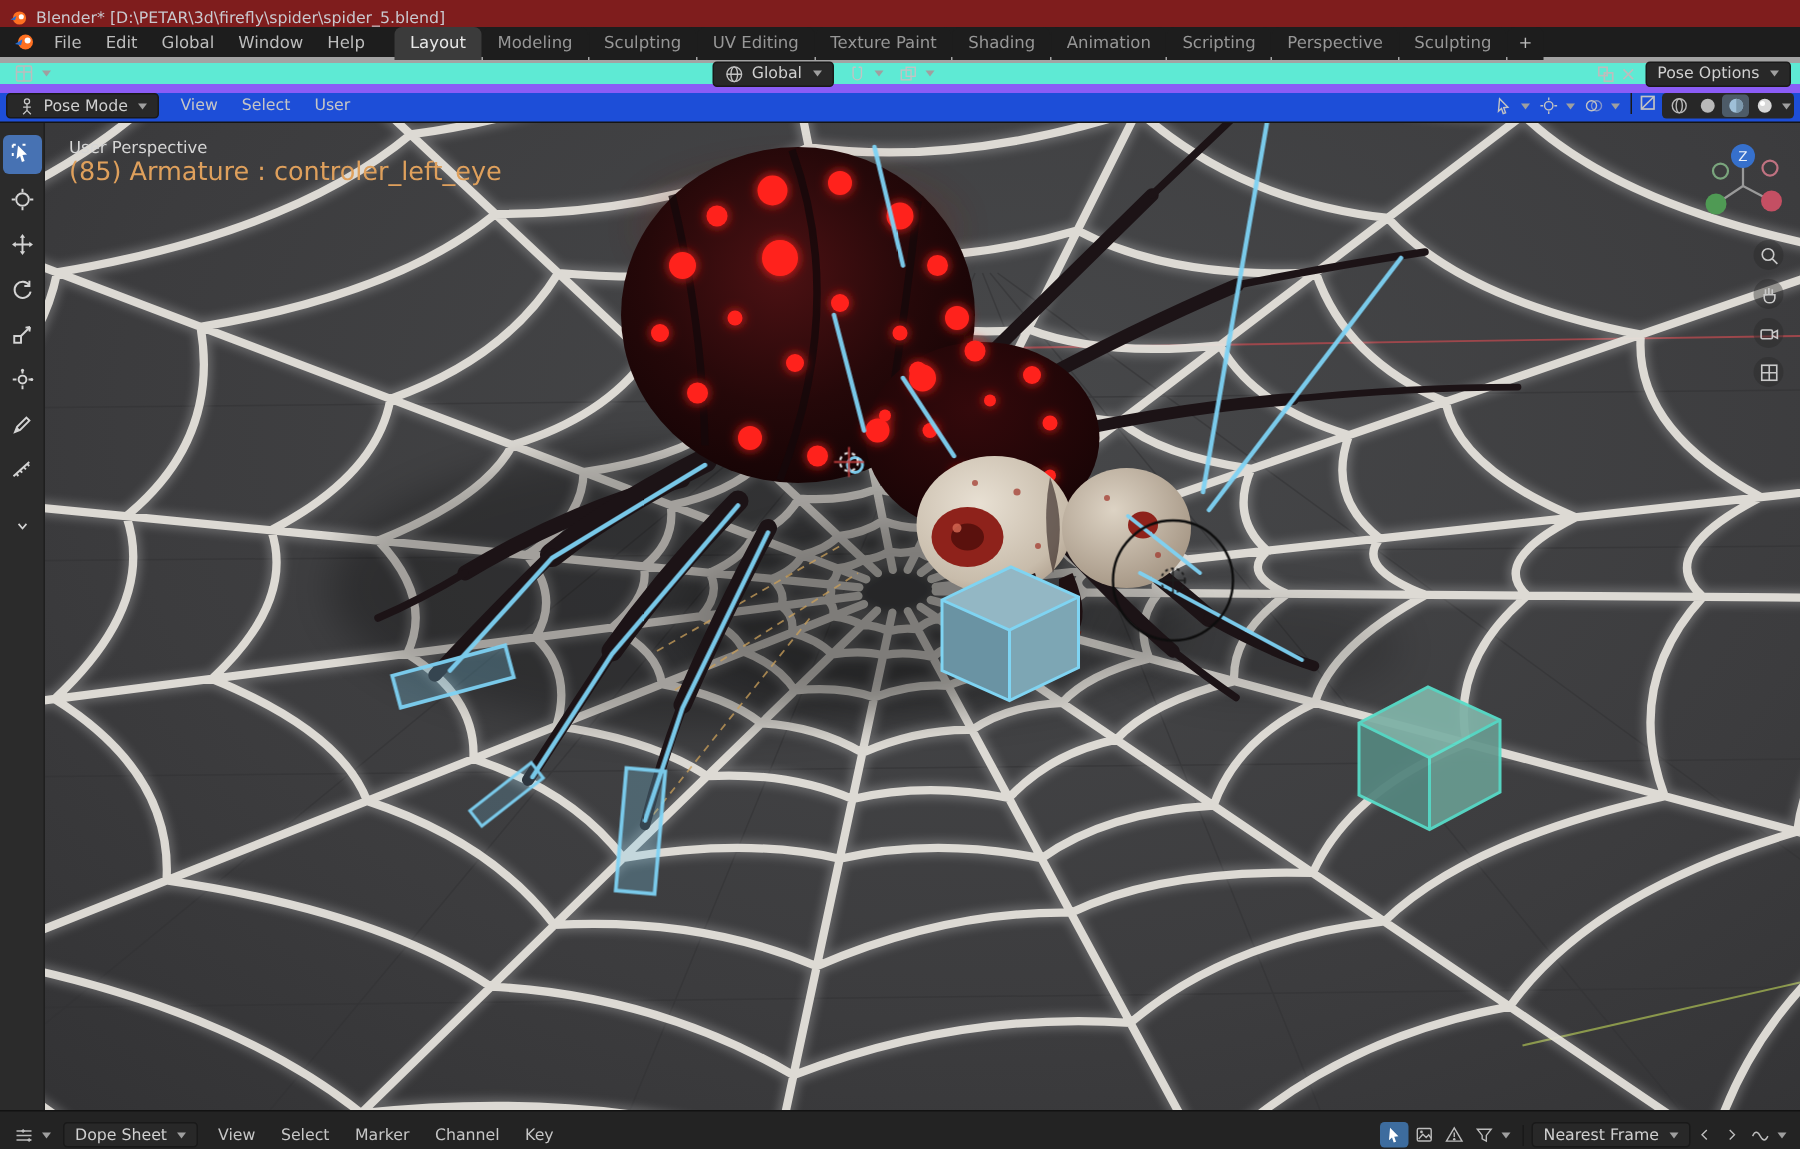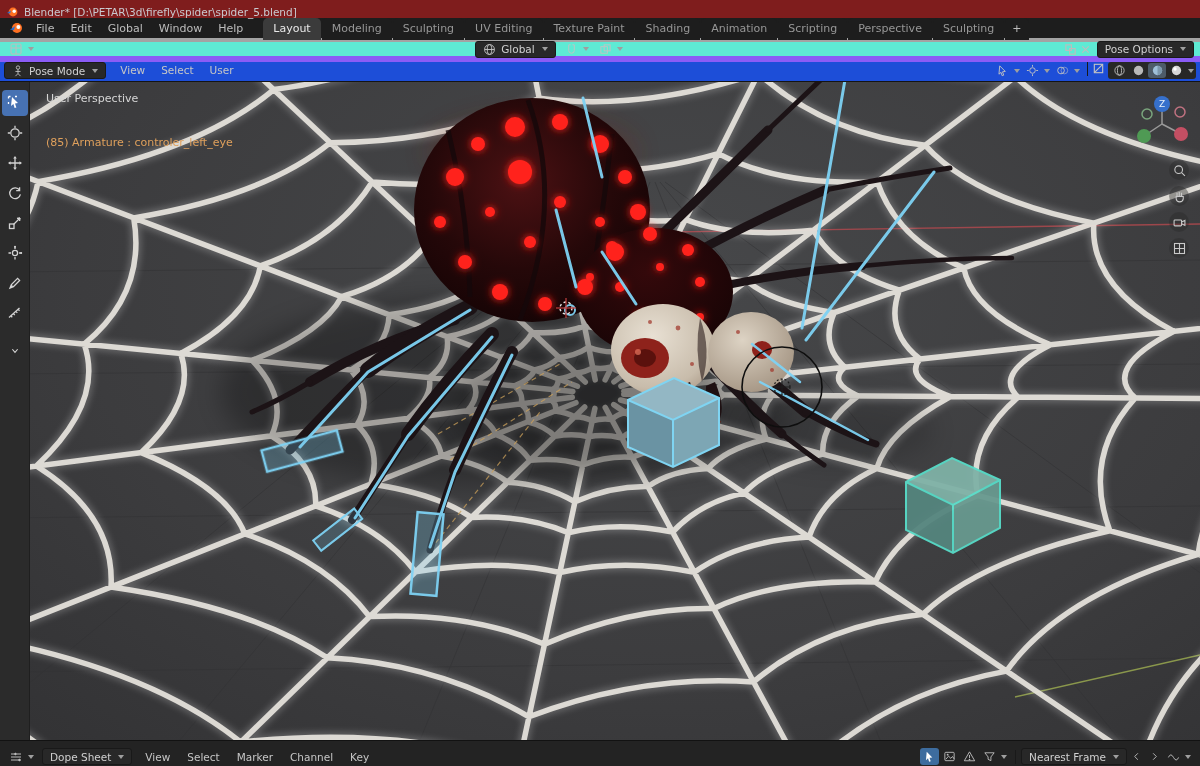--- a/index.html
+++ b/index.html
@@ -18,21 +18,21 @@
   .dropdown{display:flex;align-items:center;gap:5px;background:#282828;border:1px solid #191919;border-radius:3px;padding:1px 7px;height:17px;color:#d0d0d0;}
   .iconbtn{display:flex;align-items:center;gap:3px;padding:1px 3px;border-radius:3px;height:17px;}
   .iconbtn.activeblue{background:#3d6c9e;}
   .caret{width:0;height:0;border-left:3px solid transparent;border-right:3px solid transparent;border-top:4px solid #9f9f9f;margin-left:2px;}
   .spacer{flex:1;}
   .sep{width:1px;height:14px;background:#191919;margin:0 4px;}
   .viewport{position:relative;height:658px;background:radial-gradient(ellipse at 55% 30%, #47484a 0%, #3c3c3e 62%, #323234 100%);}
   .scene{position:absolute;inset:0;}
   .vp-overlay-text{position:absolute;left:46px;top:9px;line-height:16px;pointer-events:none;}
   .vp-overlay-text .l1{color:#d6d6d6;font-size:11px;}
-  .vp-overlay-text .l2{color:#dfa05c;font-size:11px;margin-top:28px;}
+  .vp-overlay-text .l2{color:#dfa05c;font-size:17px;}
   .toolbar{position:absolute;left:0;top:0;bottom:0;width:30px;background:#2b2b2b;border-right:1px solid #1f1f1f;display:flex;flex-direction:column;align-items:center;padding-top:8px;gap:4px;}
   .tool{width:26px;height:26px;border-radius:4px;display:flex;align-items:center;justify-content:center;}
   .tool.active{background:#4772b3;}
   .tool svg{stroke:#d4d4d4;fill:none;stroke-width:1.3;}
   .tool.active svg{stroke:#fff;}
   .tool-expand{margin-top:8px;}
   .navgizmo{position:absolute;right:6px;top:10px;width:64px;height:64px;}
   .navicons{position:absolute;right:11px;top:78px;display:flex;flex-direction:column;gap:6px;}
   .navicons .nbtn{width:20px;height:20px;border-radius:10px;display:flex;align-items:center;justify-content:center;background:rgba(40,40,40,.4);}
   .navicons svg{stroke:#c9c9c9;fill:none;stroke-width:1.3;}

